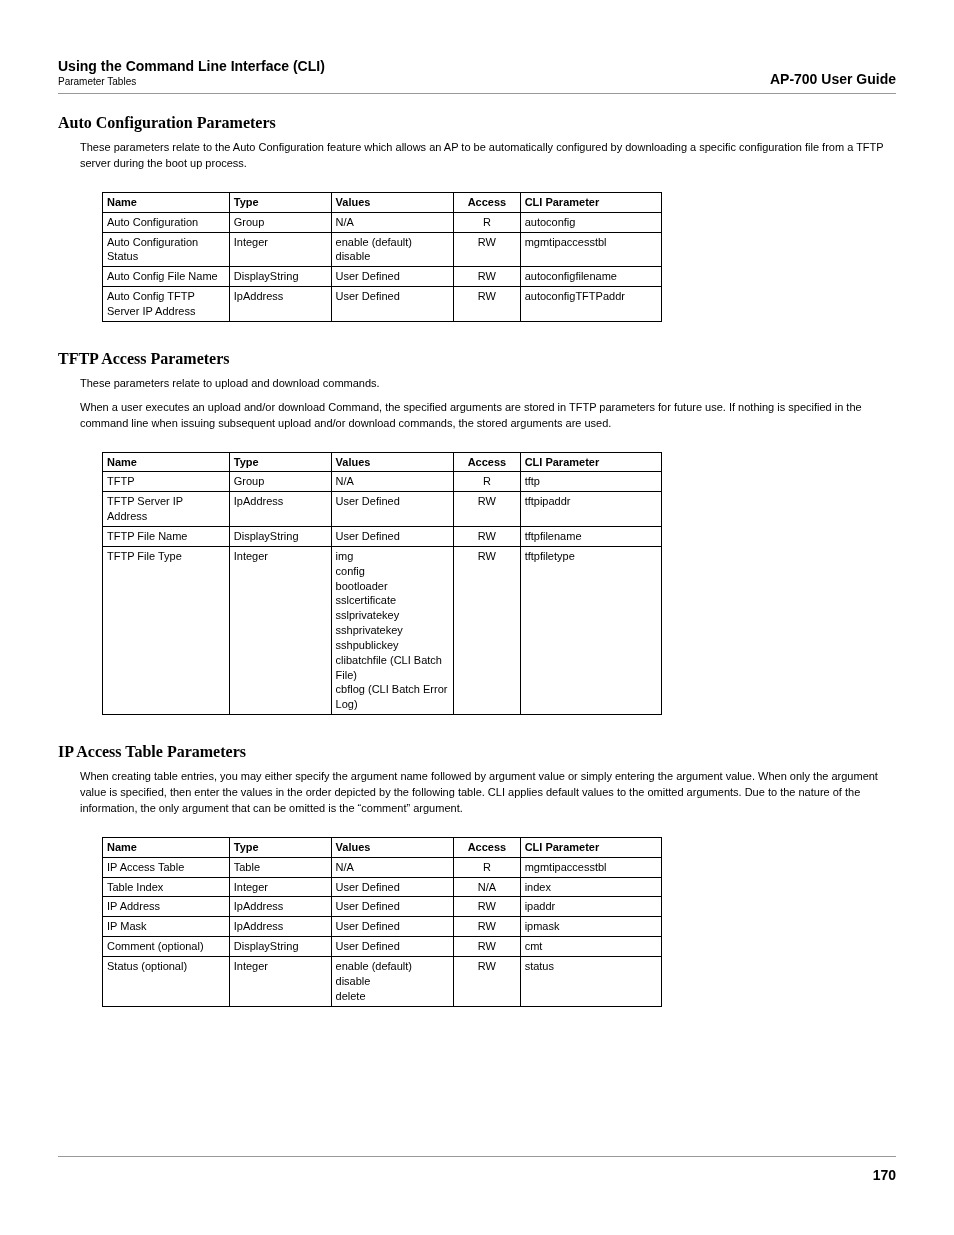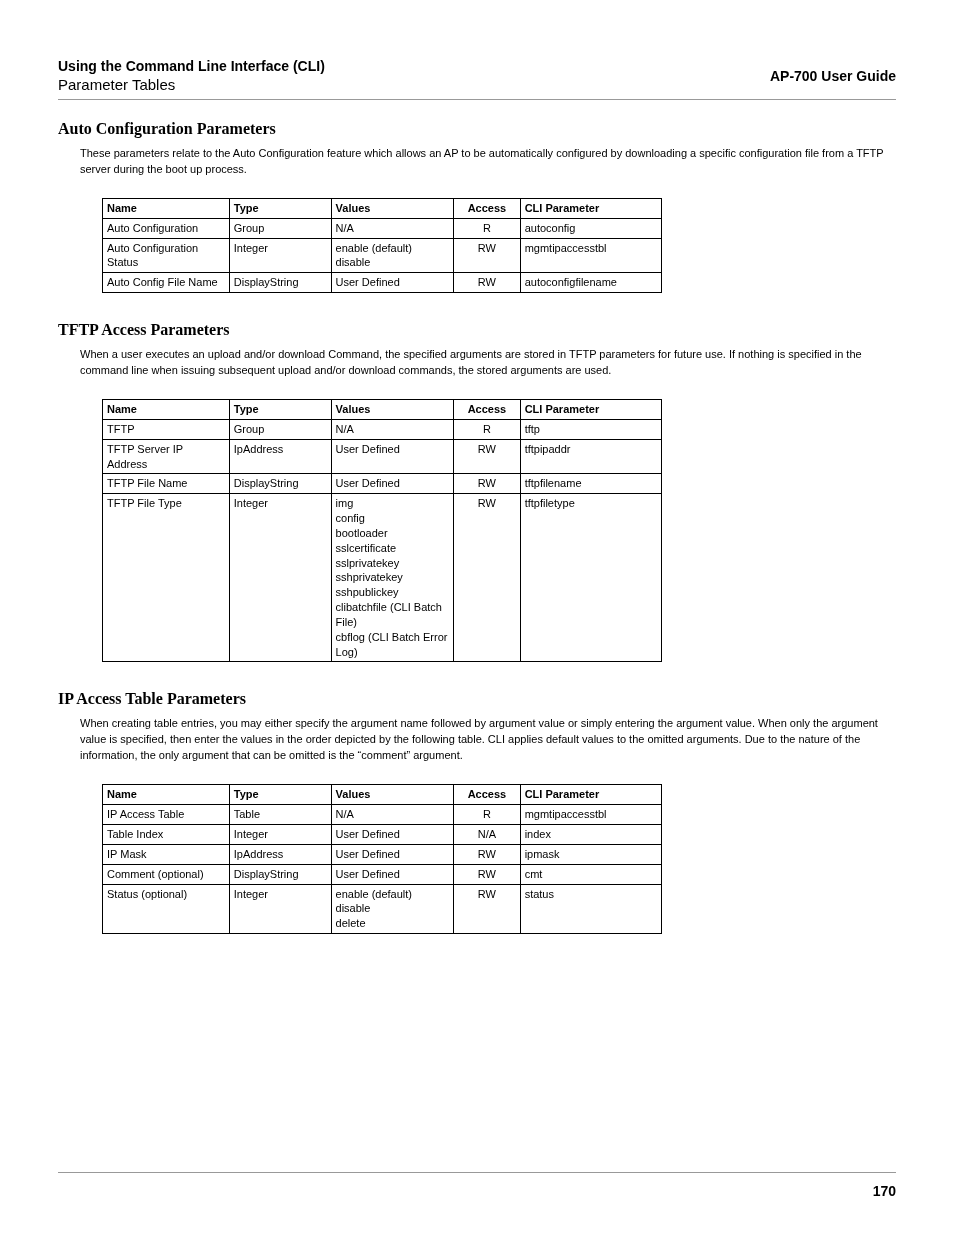--- a/index.html
+++ b/index.html
@@ -8,29 +8,29 @@
       background: #fff;
       color: #000;
       width: 954px;
       height: 1235px;
       position: relative;
       padding: 58px 58px 40px 58px;
     }
     .header {
       display: flex;
       justify-content: space-between;
-      align-items: center;
+      align-items: flex-end;
       margin-bottom: 2px;
     }
     .header-left-title {
       font-weight: bold;
       font-size: 14px;
     }
     .header-left-subtitle {
-      font-size: 15px;
+      font-size: 10px;
       margin-top: 2px;
     }
     .header-right {
       font-weight: bold;
       font-size: 14px;
     }
     .hr-line {
       border: none;
       border-top: 1px solid #999;
       margin-top: 6px;
@@ -70,21 +70,21 @@
     }
     table.ptable .col-name { width: 122px; }
     table.ptable .col-type { width: 98px; }
     table.ptable .col-values { width: 118px; }
     table.ptable .col-access { width: 64px; text-align: center; }
     table.ptable td.access { text-align: center; }
     table.ptable .col-cli { width: 136px; }
     .multiline { white-space: pre-line; }
     .footer {
       position: absolute;
-      bottom: 36px;
+      bottom: 52px;
       left: 58px;
       right: 58px;
     }
     .footer-line {
       border: none;
       border-top: 1px solid #999;
       margin-bottom: 10px;
     }
     .page-num {
       text-align: right;
@@ -133,23 +133,31 @@
           <td class="access">RW</td>
           <td>mgmtipaccesstbl</td>
         </tr>
         <tr>
           <td>Auto Config File Name</td>
           <td>DisplayString</td>
           <td>User Defined</td>
           <td class="access">RW</td>
           <td>autoconfigfilename</td>
         </tr>
+        <tr>
+          <td>Auto Config TFTP Server IP Address</td>
+          <td>IpAddress</td>
+          <td>User Defined</td>
+          <td class="access">RW</td>
+          <td>autoconfigTFTPaddr</td>
+        </tr>
       </tbody>
     </table>
     <div class="section-heading sec-sp-1">TFTP Access Parameters</div>
+    <div class="para">These parameters relate to upload and download commands.</div>
     <div class="para">When a user executes an upload and/or download Command, the specified arguments are stored in TFTP parameters for future use. If nothing is specified in the command line when issuing subsequent upload and/or download commands, the stored arguments are used.</div>
     <table class="ptable">
       <thead>
         <tr>
           <th class="col-name">Name</th>
           <th class="col-type">Type</th>
           <th class="col-values">Values</th>
           <th class="col-access">Access</th>
           <th class="col-cli">CLI Parameter</th>
         </tr>
@@ -214,20 +222,27 @@
           <td>mgmtipaccesstbl</td>
         </tr>
         <tr>
           <td>Table Index</td>
           <td>Integer</td>
           <td>User Defined</td>
           <td class="access">N/A</td>
           <td>index</td>
         </tr>
         <tr>
+          <td>IP Address</td>
+          <td>IpAddress</td>
+          <td>User Defined</td>
+          <td class="access">RW</td>
+          <td>ipaddr</td>
+        </tr>
+        <tr>
           <td>IP Mask</td>
           <td>IpAddress</td>
           <td>User Defined</td>
           <td class="access">RW</td>
           <td>ipmask</td>
         </tr>
         <tr>
           <td>Comment (optional)</td>
           <td>DisplayString</td>
           <td>User Defined</td>

